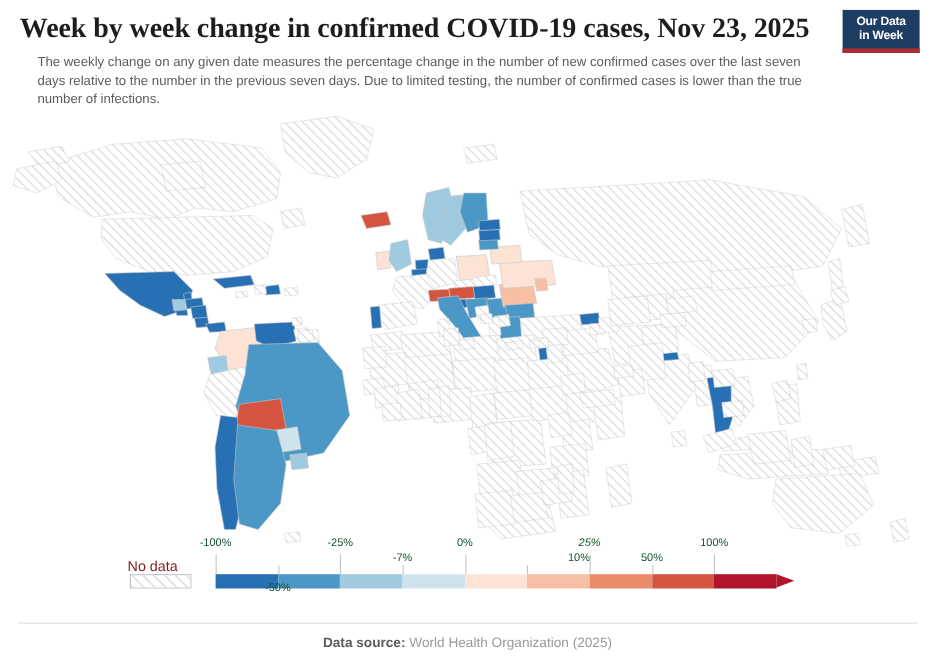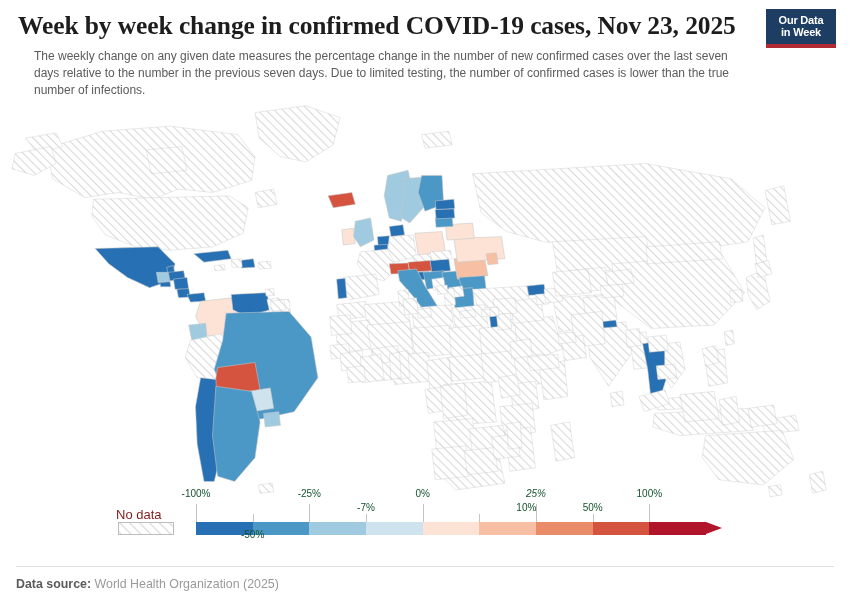--- a/index.html
+++ b/index.html
@@ -74,21 +74,21 @@
     border-top:6.5px solid transparent; border-bottom:6.5px solid transparent;
     border-left:16px solid #b0152b;
   }
 
   .tick { position:absolute; width:1px; background:#c4c4c4; }
   .tlab { position:absolute; font-size:10px; color:#14532d; white-space:nowrap; transform:translateX(-50%); }
 
   
   .footer {
     flex:0 0 auto; height:34px; border-top:1px solid #e0e0e0;
-    margin:0 16px; display:flex; align-items:center; justify-content:flex-start;
+    margin:0 16px; display:flex; align-items:center; justify-content:center;
     font-size:12.4px; color:#9a9a9a;
   }
   .footer b { color:#5b5b5b; font-weight:700; }
   .footer .right { color:#9a9a9a; }
 </style>
 </head>
 <body>
 
 <div id="root">
 

